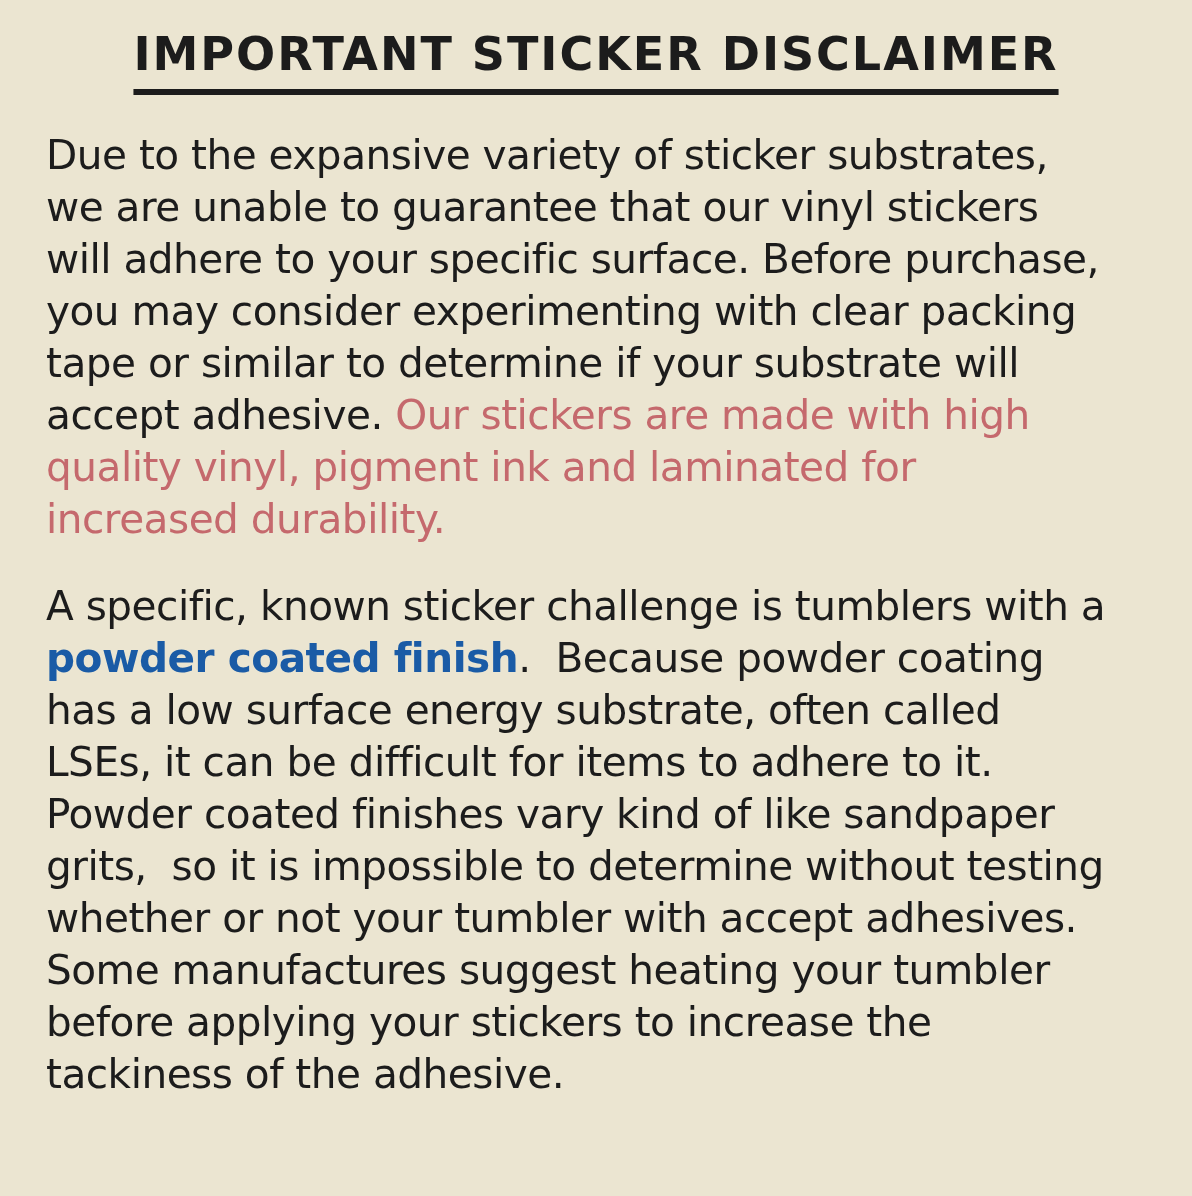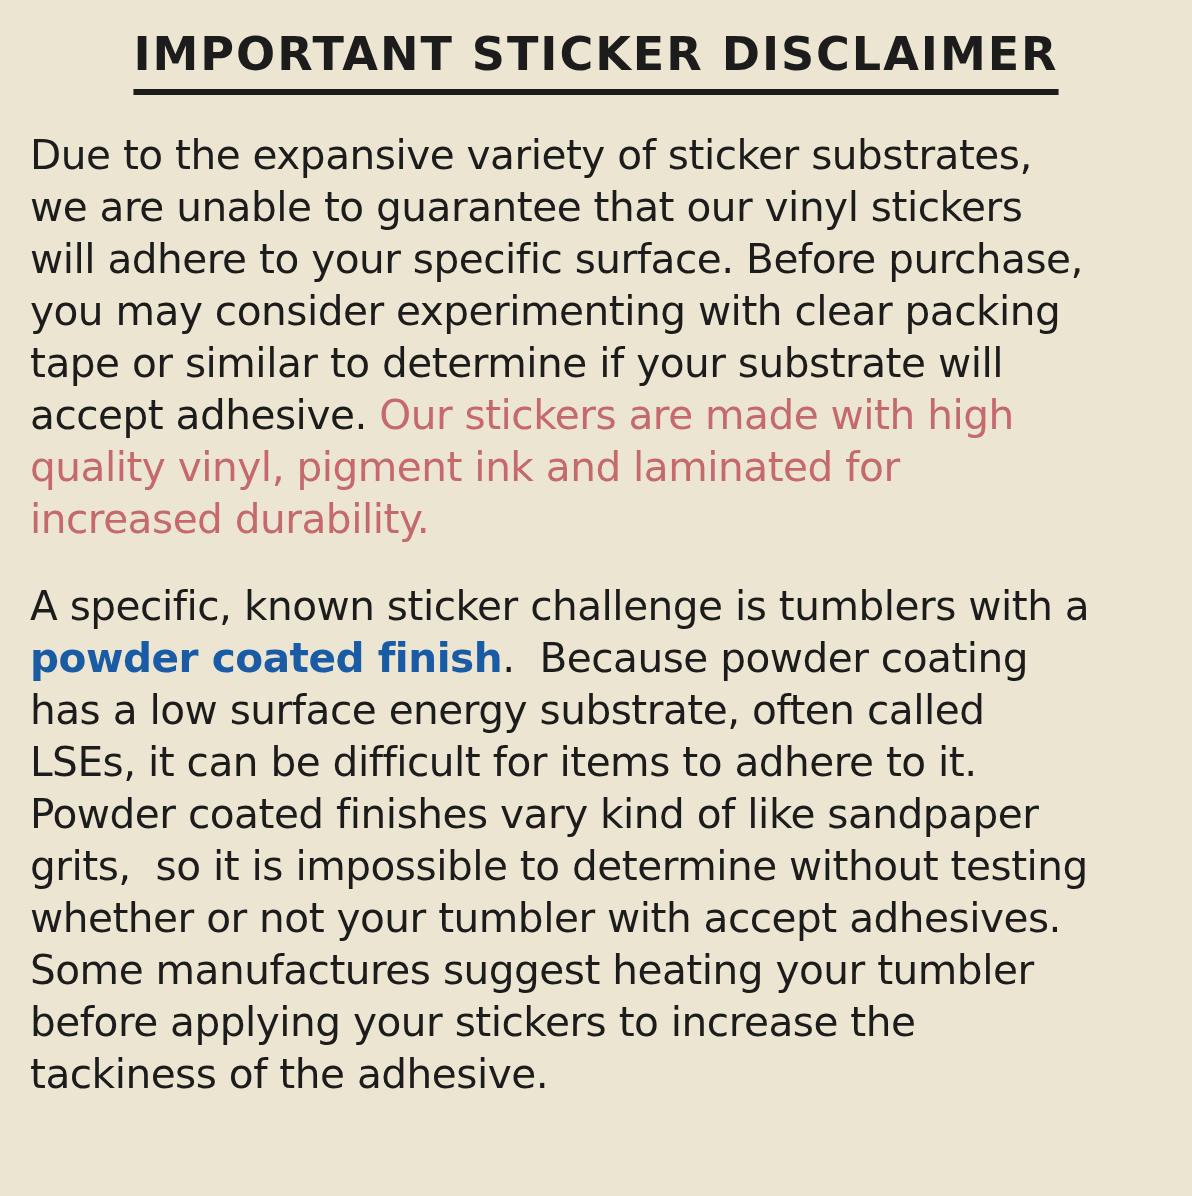--- a/index.html
+++ b/index.html
@@ -25,21 +25,21 @@
     font-size: 47px;
     font-weight: bold;
     letter-spacing: 2px;
     border-bottom: 6px solid #1c1c1c;
     padding-bottom: 8px;
     transform: scaleX(0.98);
     transform-origin: center;
     white-space: pre;
   }
   .para {
-    padding-left: 30px;
+    padding-left: 46px;
     padding-right: 20px;
   }
   .para-2 {
     margin-top: 35px;
   }
   .line {
     white-space: pre;
     font-size: 41px;
     line-height: 52px;
     letter-spacing: -0.5px;

